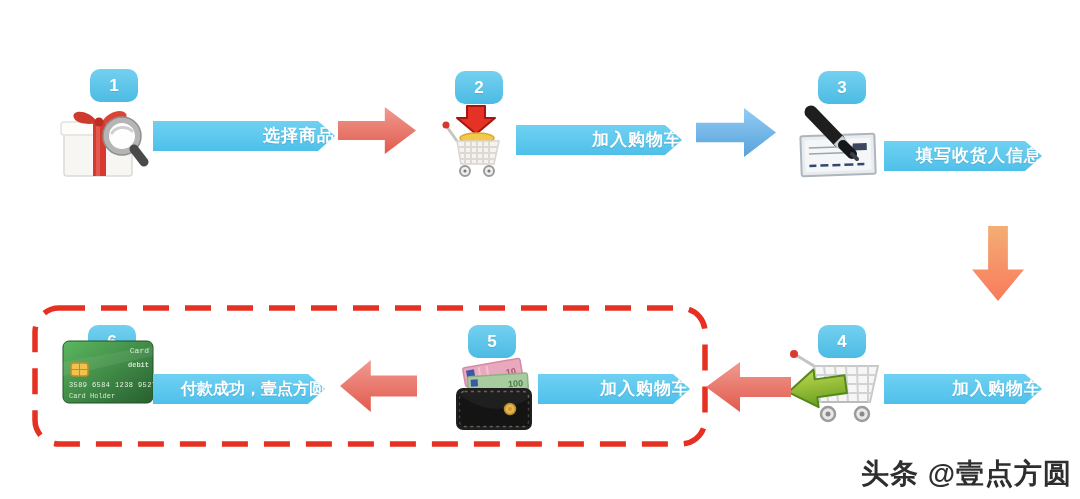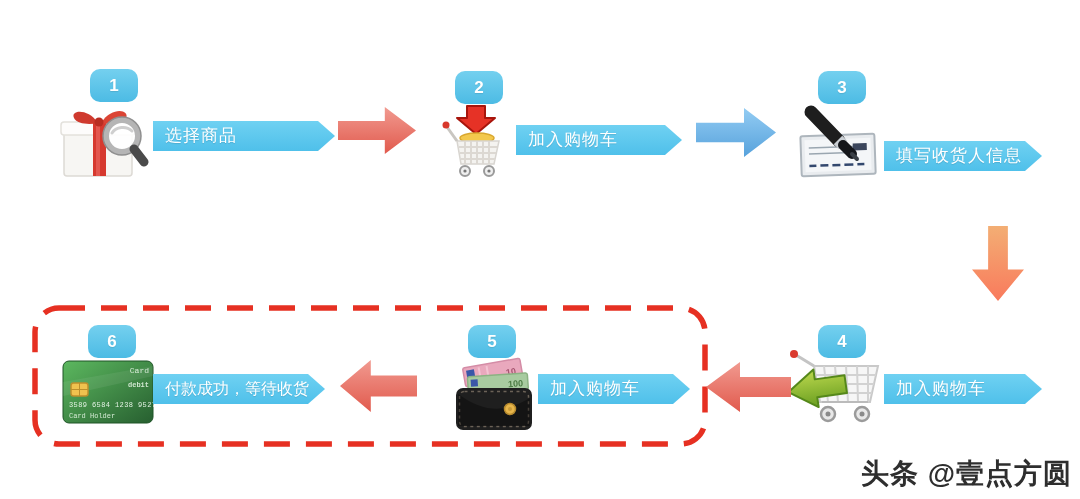--- a/index.html
+++ b/index.html
@@ -16,23 +16,24 @@
     color:#ffffff; font-size:17px; font-weight:bold;
     display:flex; align-items:center; justify-content:center;
     text-shadow:0 1px 1px rgba(0,0,0,0.10);
   }
 
   
   .banner {
     position:absolute; height:30px; box-sizing:border-box;
     background:linear-gradient(180deg,#6fd1f2 0%,#4fc0ea 100%);
     clip-path:polygon(0 0, calc(100% - 17px) 0, 100% 50%, calc(100% - 17px) 100%, 0 100%);
-    color:#ffffff; font-weight:normal; font-size:17px; line-height:30px;
+    color:#ffffff; font-weight:bold; font-size:17px; line-height:30px;
     padding-left:12px; letter-spacing:1px; white-space:nowrap;
     text-shadow:0 1px 1px rgba(0,0,0,0.12);
+    text-align:right;
   }
   .banner.small { font-size:16px; letter-spacing:0; }
 
   
   .arrow { position:absolute; }
   .arrow.dir-right { clip-path:polygon(0 30%,60% 30%,60% 0,100% 50%,60% 100%,60% 70%,0 70%); }
   .arrow.dir-left  { clip-path:polygon(100% 30%,40% 30%,40% 0,0 50%,40% 100%,40% 70%,100% 70%); }
   .arrow.dir-down  { clip-path:polygon(31% 0,69% 0,69% 58%,100% 58%,50% 100%,0 58%,31% 58%); }
   .arrow.c-red    { background:linear-gradient(180deg,#f19a90 0%,#e15a4d 100%); }
   .arrow.c-blue   { background:linear-gradient(180deg,#93ccf3 0%,#57a2dc 100%); }
@@ -197,37 +198,37 @@
       <circle cx="62" cy="57" r="2" fill="#c89a38"></circle>
     </svg>
   </div>
   <div class="banner" style="left:538px;top:374px;width:152px;">
     <span>加入购物车</span>
   </div>
 
   <div class="arrow dir-left c-red" style="left:340px;top:360px;width:77px;height:52px;"></div>
 
   <div class="badge" style="left:88px;top:325px;">6</div>
-  <div class="icon" style="left:62px;top:360px;">
+  <div class="icon" style="left:62px;top:340px;">
     <svg width="92" height="64" viewBox="0 0 92 64" font-family="'Liberation Mono','DejaVu Sans Mono',monospace">
       <defs>
         <linearGradient id="cardGrad" x1="0" y1="0" x2="1" y2="1">
           <stop offset="0" stop-color="#5cb85f"></stop>
             <stop offset="1" stop-color="#275f30"></stop>
         </linearGradient>
       </defs>
       <rect x="1" y="1" width="90" height="62" rx="6" fill="url(#cardGrad)" stroke="#1f5427" stroke-width="1"></rect>
       <path d="M1 22 L91 6 L91 16 L1 36 Z" fill="#ffffff" opacity="0.07"></path>
       <rect x="9" y="23" width="17" height="13" rx="2.5" fill="#f0c24f" stroke="#bd8f2c" stroke-width="1.5"></rect>
       <path d="M9 29.5 h17 M17.5 23 v13" stroke="#bd8f2c" stroke-width="1"></path>
       <text x="87" y="13" text-anchor="end" font-size="8" fill="#d9ecd9">Card</text>
       <text x="87" y="27" text-anchor="end" font-size="7" font-weight="bold" fill="#cfe6cf">debit</text>
       <text x="7" y="47" font-size="7" letter-spacing="0.4" fill="#e3f2e3">3589 6584 1238 9527</text>
       <text x="7" y="58" font-size="7" fill="#d3ead3">Card Holder</text>
     </svg>
   </div>
   <div class="banner small" style="left:153px;top:374px;width:172px;">
-    <span>付款成功，等待收货</span>
+    <span>付款成功，壹点方圆</span>
   </div>
 
   <div class="watermark">头条 @壹点方圆</div>
 
 </div>
 
 </body></html>

